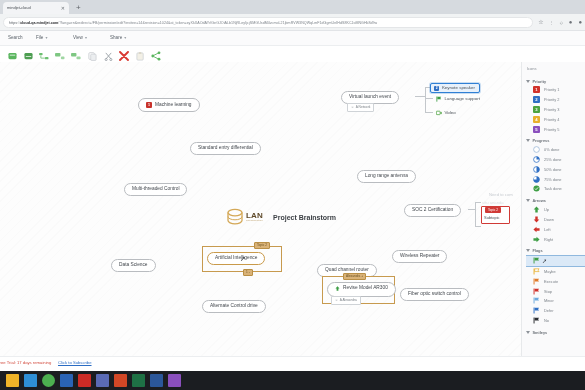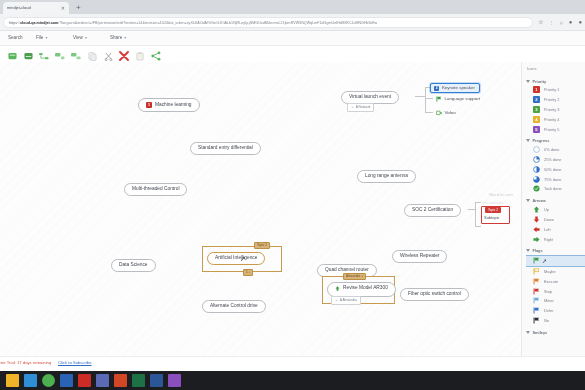--- a/index.html
+++ b/index.html
@@ -305,20 +305,34 @@
     </div>
 
     <div class="selbox" style="left:202px;top:184px;width:80px;height:26px;"></div>
     <div class="handle" style="left:254px;top:180px;">Topic 2</div>
     <div class="node sel-amber" style="left:207px;top:190px;">
       <span>Artificial Intelligence</span>
     </div>
     <div class="handle" style="left:243px;top:207px;">1 -</div>
     <div style="position:absolute;left:240px;top:193px;font-size:7px;color:#3b4047;">➚</div>
 
+    <div class="centerlogo" style="left:226px;top:146px;">
+      <div class="logomark">
+        <svg width="22" height="18" viewBox="0 0 22 18">
+          <ellipse cx="9" cy="4.6" rx="7" ry="3.2" fill="none" stroke="#d4a857" stroke-width="1.3"></ellipse>
+          <path d="M2 4.6 v8 a7 3.2 0 0 0 14 0 v-8" fill="none" stroke="#d4a857" stroke-width="1.3"></path>
+          <path d="M2 8.6 a7 3.2 0 0 0 14 0" fill="none" stroke="#d4a857" stroke-width="1"></path>
+        </svg>
+      </div>
+      <div style="display:flex;flex-direction:column;line-height:1;margin-left:-6px;">
+        <span class="brandtext">LAN</span>
+        <span class="brandsub">Collaboration</span>
+      </div>
+      <span class="projtitle" style="margin-left:6px;">Project Brainstorm</span>
+    </div>
 
     <div class="node" style="left:341px;top:29px;">
       <span>Virtual launch event</span>
     </div>
     <div class="authorchip" style="left:347px;top:41px;">
       <span>☺</span>
       <span>A Network</span>
     </div>
 
     <div class="connector hline" style="left:415px;top:34px;width:10px;"></div>

